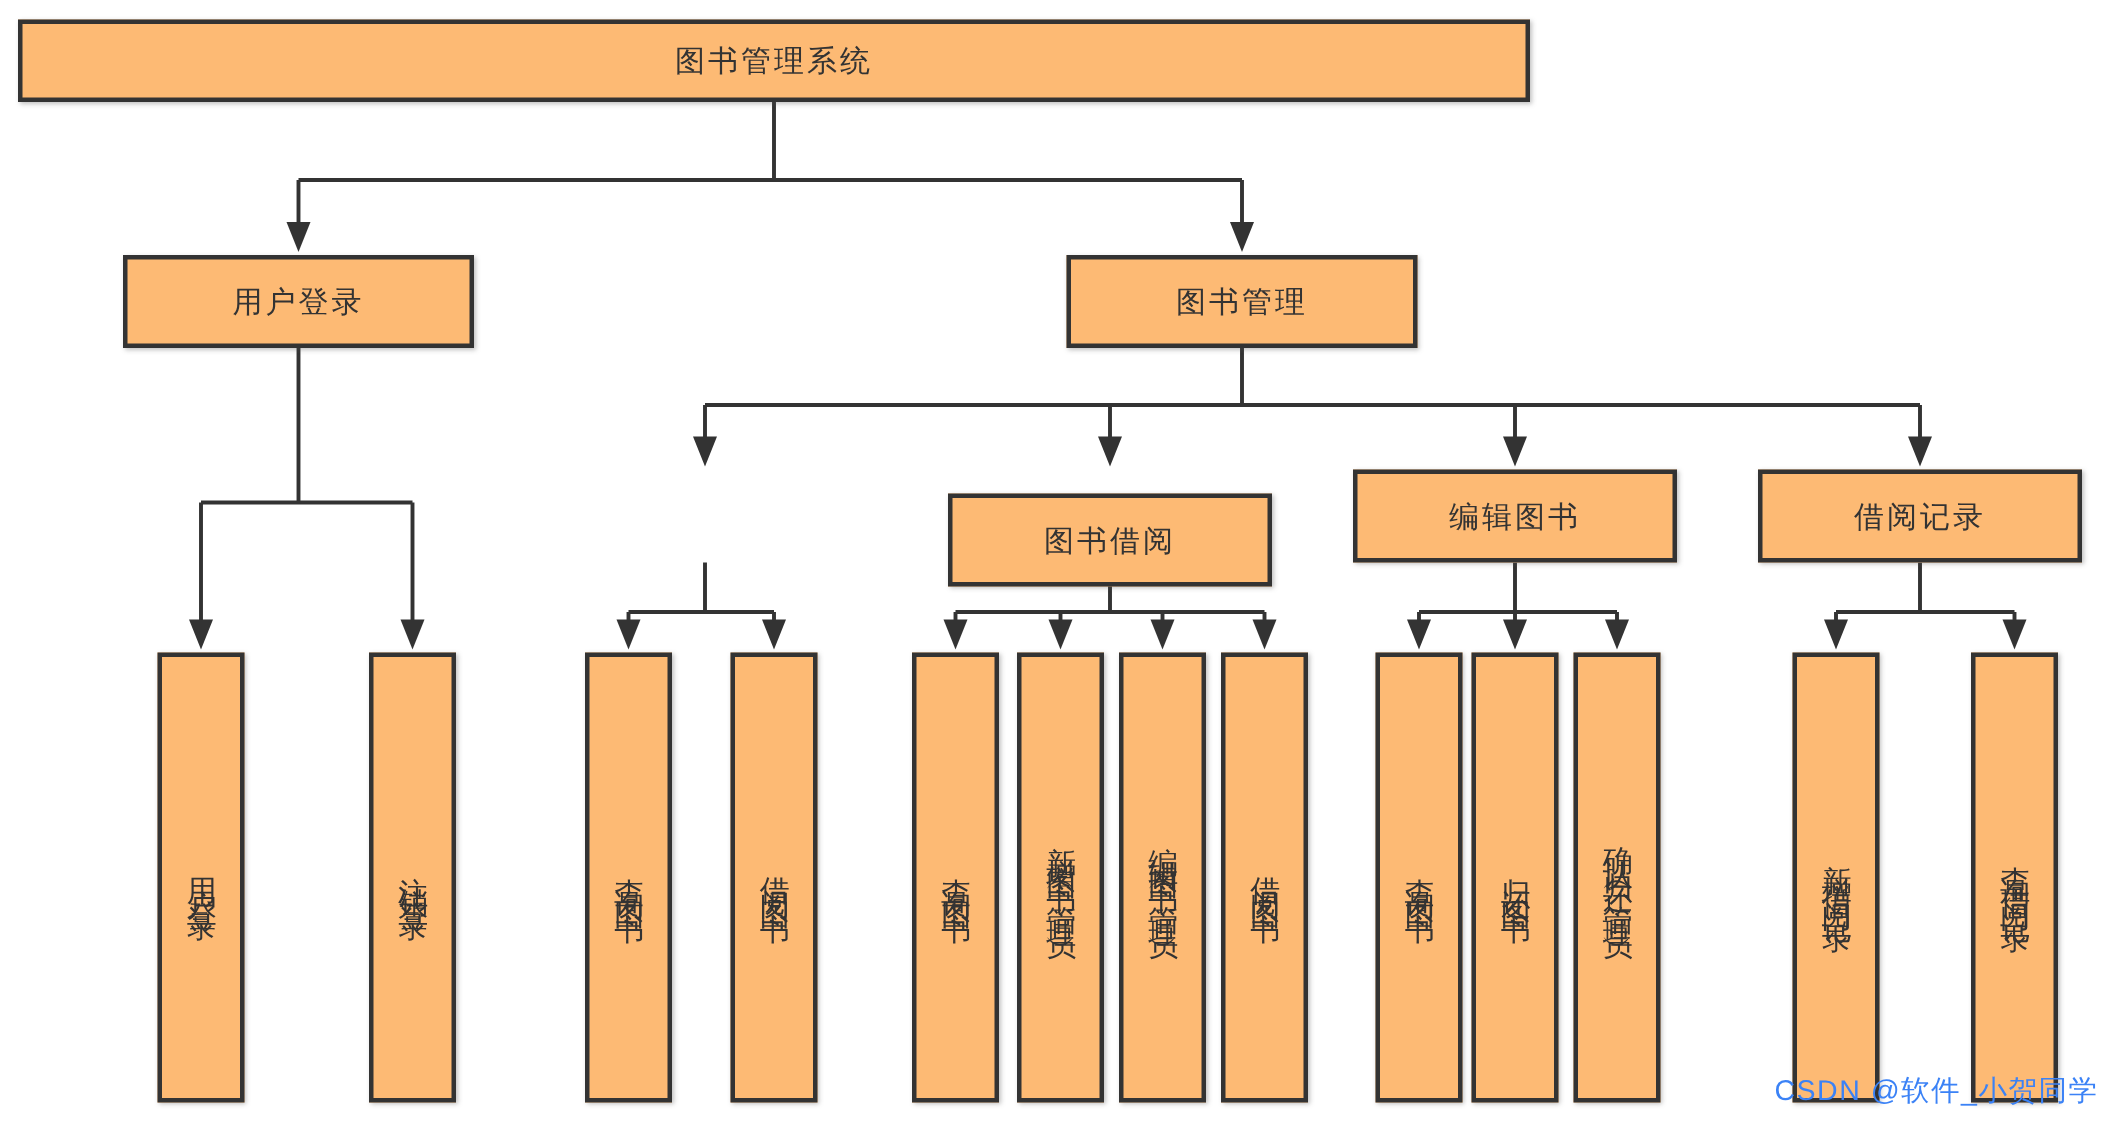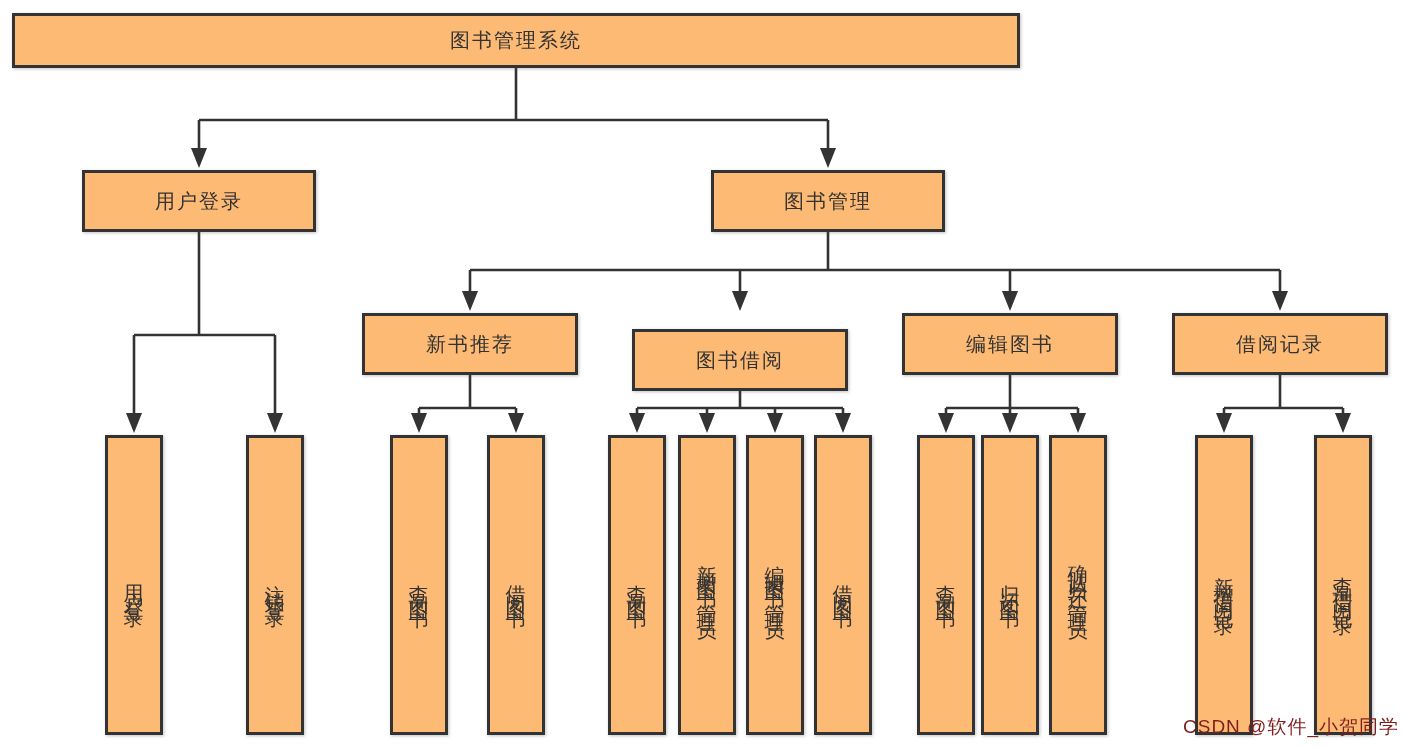--- a/index.html
+++ b/index.html
@@ -39,21 +39,21 @@
     font-size: 20px;
     letter-spacing: 8px;
     line-height: 1;
   }
   .watermark {
     position: absolute;
     left: 1183px;
     top: 714px;
     font-size: 19px;
     letter-spacing: 1px;
-    color: #7f1d1d;
+    color: #3b82f6;
     z-index: 2;
     white-space: nowrap;
   }
 </style>
 </head>
 <body>
 
 <div class="canvas">
 
   <svg class="connectors" width="1405" height="747" viewBox="0 0 1405 747">
@@ -83,21 +83,20 @@
       <polygon points="1070,413 1086,413 1078,433" fill="#333333"></polygon>
       <polygon points="1216,413 1232,413 1224,433" fill="#333333"></polygon>
       <polygon points="1335,413 1351,413 1343,433" fill="#333333"></polygon>
     </svg>
 
   <div class="node h" style="left:12px; top:13px; width:1008px; height:55px;">图书管理系统</div>
 
   <div class="node h" style="left:82px; top:170px; width:234px; height:62px;">用户登录</div>
   <div class="node h" style="left:711px; top:170px; width:234px; height:62px;">图书管理</div>
 
-  <div class="node h" style="left:362px; top:313px; width:216px; height:62px;">新书推荐</div>
   <div class="node h" style="left:632px; top:329px; width:216px; height:62px;">图书借阅</div>
   <div class="node h" style="left:902px; top:313px; width:216px; height:62px;">编辑图书</div>
   <div class="node h" style="left:1172px; top:313px; width:216px; height:62px;">借阅记录</div>
 
   <div class="node v" style="left:105px; top:435px; width:58px; height:300px;">用户登录</div>
   <div class="node v" style="left:246px; top:435px; width:58px; height:300px;">注销登录</div>
 
   <div class="node v" style="left:390px; top:435px; width:58px; height:300px;">查询图书</div>
   <div class="node v" style="left:487px; top:435px; width:58px; height:300px;">借阅图书</div>
 

